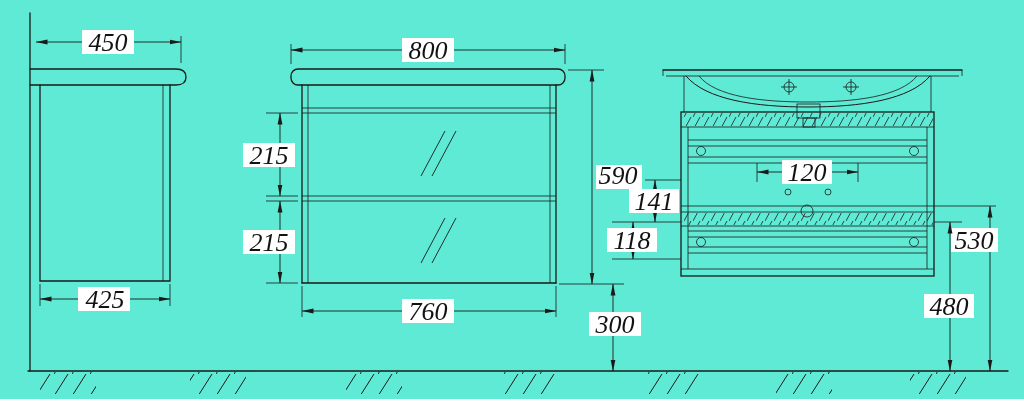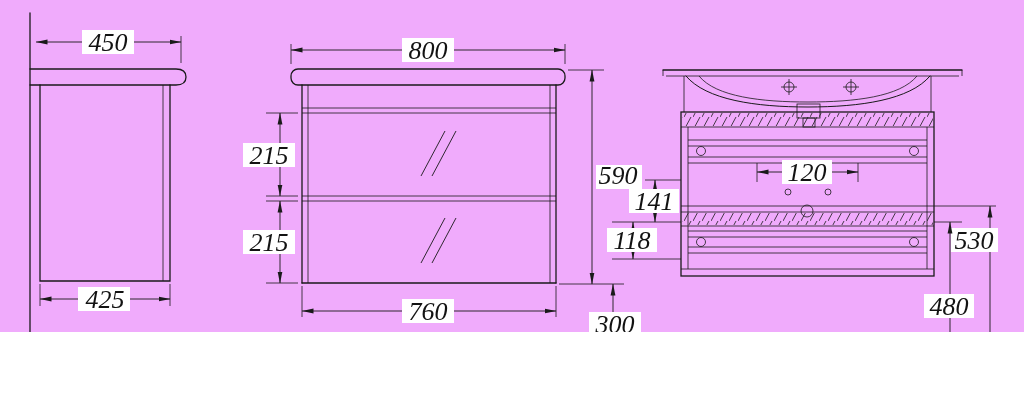--- a/index.html
+++ b/index.html
@@ -1,16 +1,16 @@
 <!DOCTYPE html>
 <html><head>
 <meta charset="utf-8">
 <style>
   html,body{margin:0;padding:0;background:#ffffff;}
-  .stage{width:1024px;height:332px;position:relative;background:#f0abfc;overflow:hidden;}
+  .stage{width:1024px;height:399px;position:relative;background:#5eead4;overflow:hidden;}
   svg text{
     font-family:"Liberation Serif","DejaVu Serif",serif;
     font-style:italic;
     font-size:26px;
     fill:#121212;
     text-anchor:middle;
   }
   .obj{stroke:#1a1a1a;stroke-width:1.3;fill:none;stroke-linecap:round;}
   .med{stroke:#1a1a1a;stroke-width:1.0;fill:none;stroke-linecap:round;}
   .thin{stroke:#1a1a1a;stroke-width:0.8;fill:none;}

